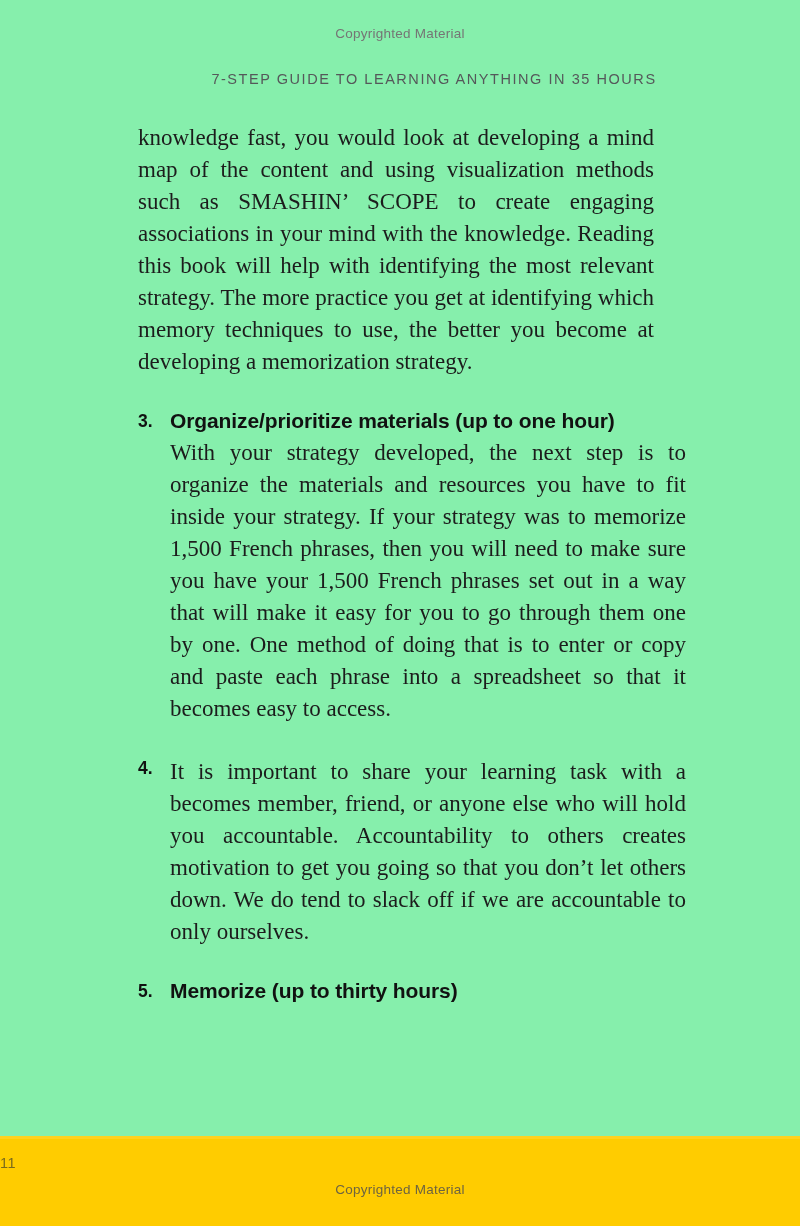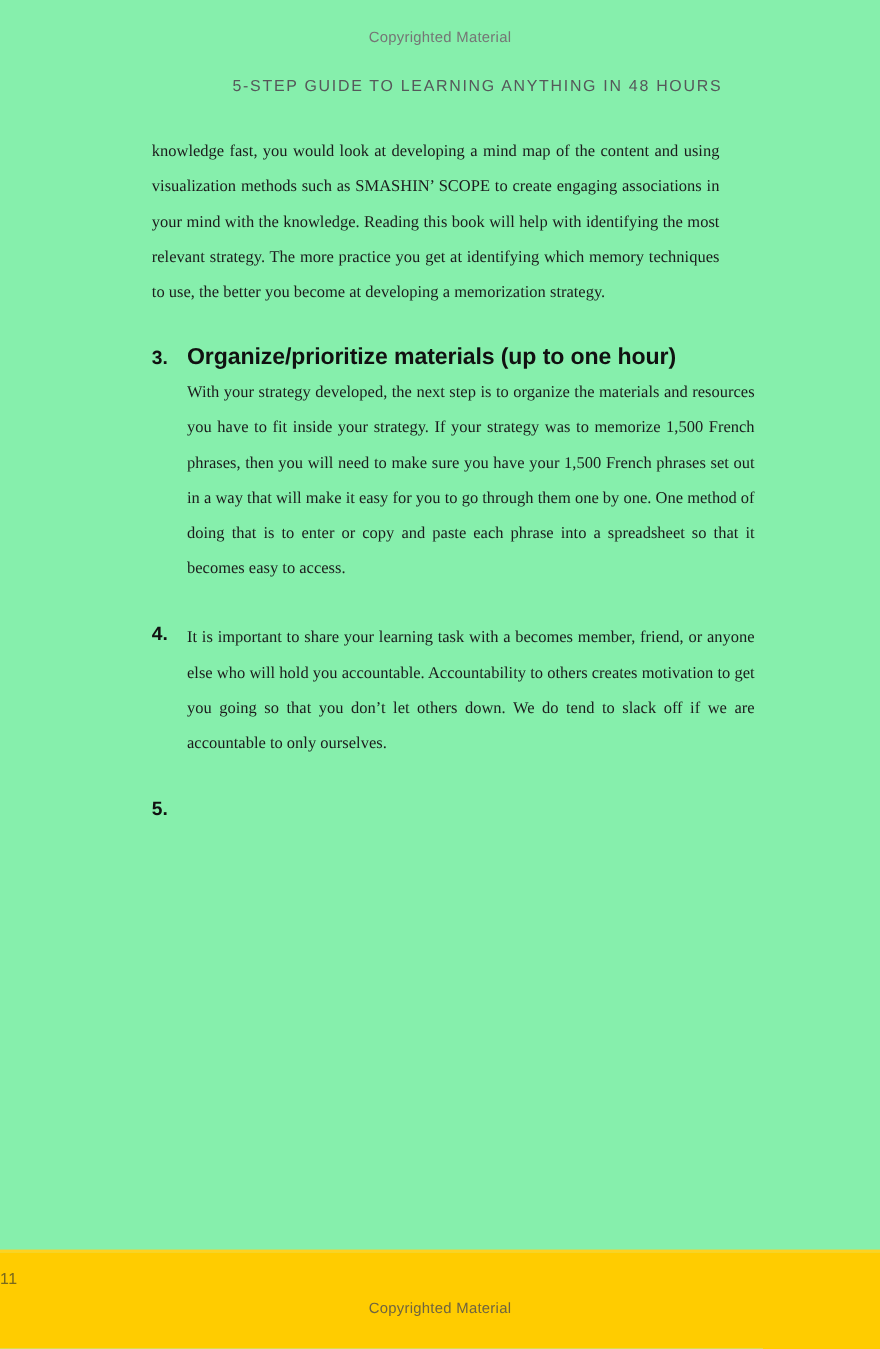--- a/index.html
+++ b/index.html
@@ -53,21 +53,21 @@
   
   .column {
     position: absolute;
     top: 122px;
     left: 138px;
     width: 548px;
   }
 
   p.body-para {
     margin: 0;
-    font-size: 15px;
+    font-size: 23px;
     line-height: 32px;
     color: #1c1c1c;
     text-align: justify;
     text-justify: inter-word;
     -moz-hyphens: none;
     hyphens: none;
   }
 
   .lead-para {
     margin-left: 32px;
@@ -151,39 +151,40 @@
     white-space: nowrap;
   }
 </style>
 </head>
 <body>
 
 <div class="page">
 
   <div class="top-watermark">Copyrighted Material</div>
 
-  <div class="running-head">5-STEP GUIDE TO LEARNING ANYTHING IN 48 HOURS</div>
+  <div class="running-head">7-STEP GUIDE TO LEARNING ANYTHING IN 35 HOURS</div>
 
   <div class="column">
 
     <p class="body-para lead-para">knowledge fast, you would look at developing a mind map of the content and using visualization methods such as SMASHIN’ SCOPE to create engaging associations in your mind with the knowledge. Reading this book will help with identifying the most relevant strategy. The more practice you get at identifying which memory techniques to use, the better you become at developing a memorization strategy.</p>
 
     <div class="list-item">
       <span class="item-number">3.</span>
       <div class="item-heading">Organize/prioritize materials (up to one hour)</div>
       <p class="body-para item-body">With your strategy developed, the next step is to organize the materials and resources you have to fit inside your strategy. If your strategy was to memorize 1,500 French phrases, then you will need to make sure you have your 1,500 French phrases set out in a way that will make it easy for you to go through them one by one. One method of doing that is to enter or copy and paste each phrase into a spreadsheet so that it becomes easy to access.</p>
     </div>
 
     <div class="list-item">
       <span class="item-number">4.</span>
       <p class="body-para item-body">It is important to share your learning task with a becomes member, friend, or anyone else who will hold you accountable. Accountability to others creates motivation to get you going so that you don’t let others down. We do tend to slack off if we are accountable to only ourselves.</p>
     </div>
 
     <div class="list-item">
       <span class="item-number">5.</span>
+      <div class="item-heading">Memorize (up to thirty hours)</div>
     </div>
 
   </div>
 
   <div class="footer-band-hairline"></div>
   <div class="footer-band"></div>
 
   <div class="page-number">11</div>
 
   <div class="bottom-watermark">Copyrighted Material</div>

